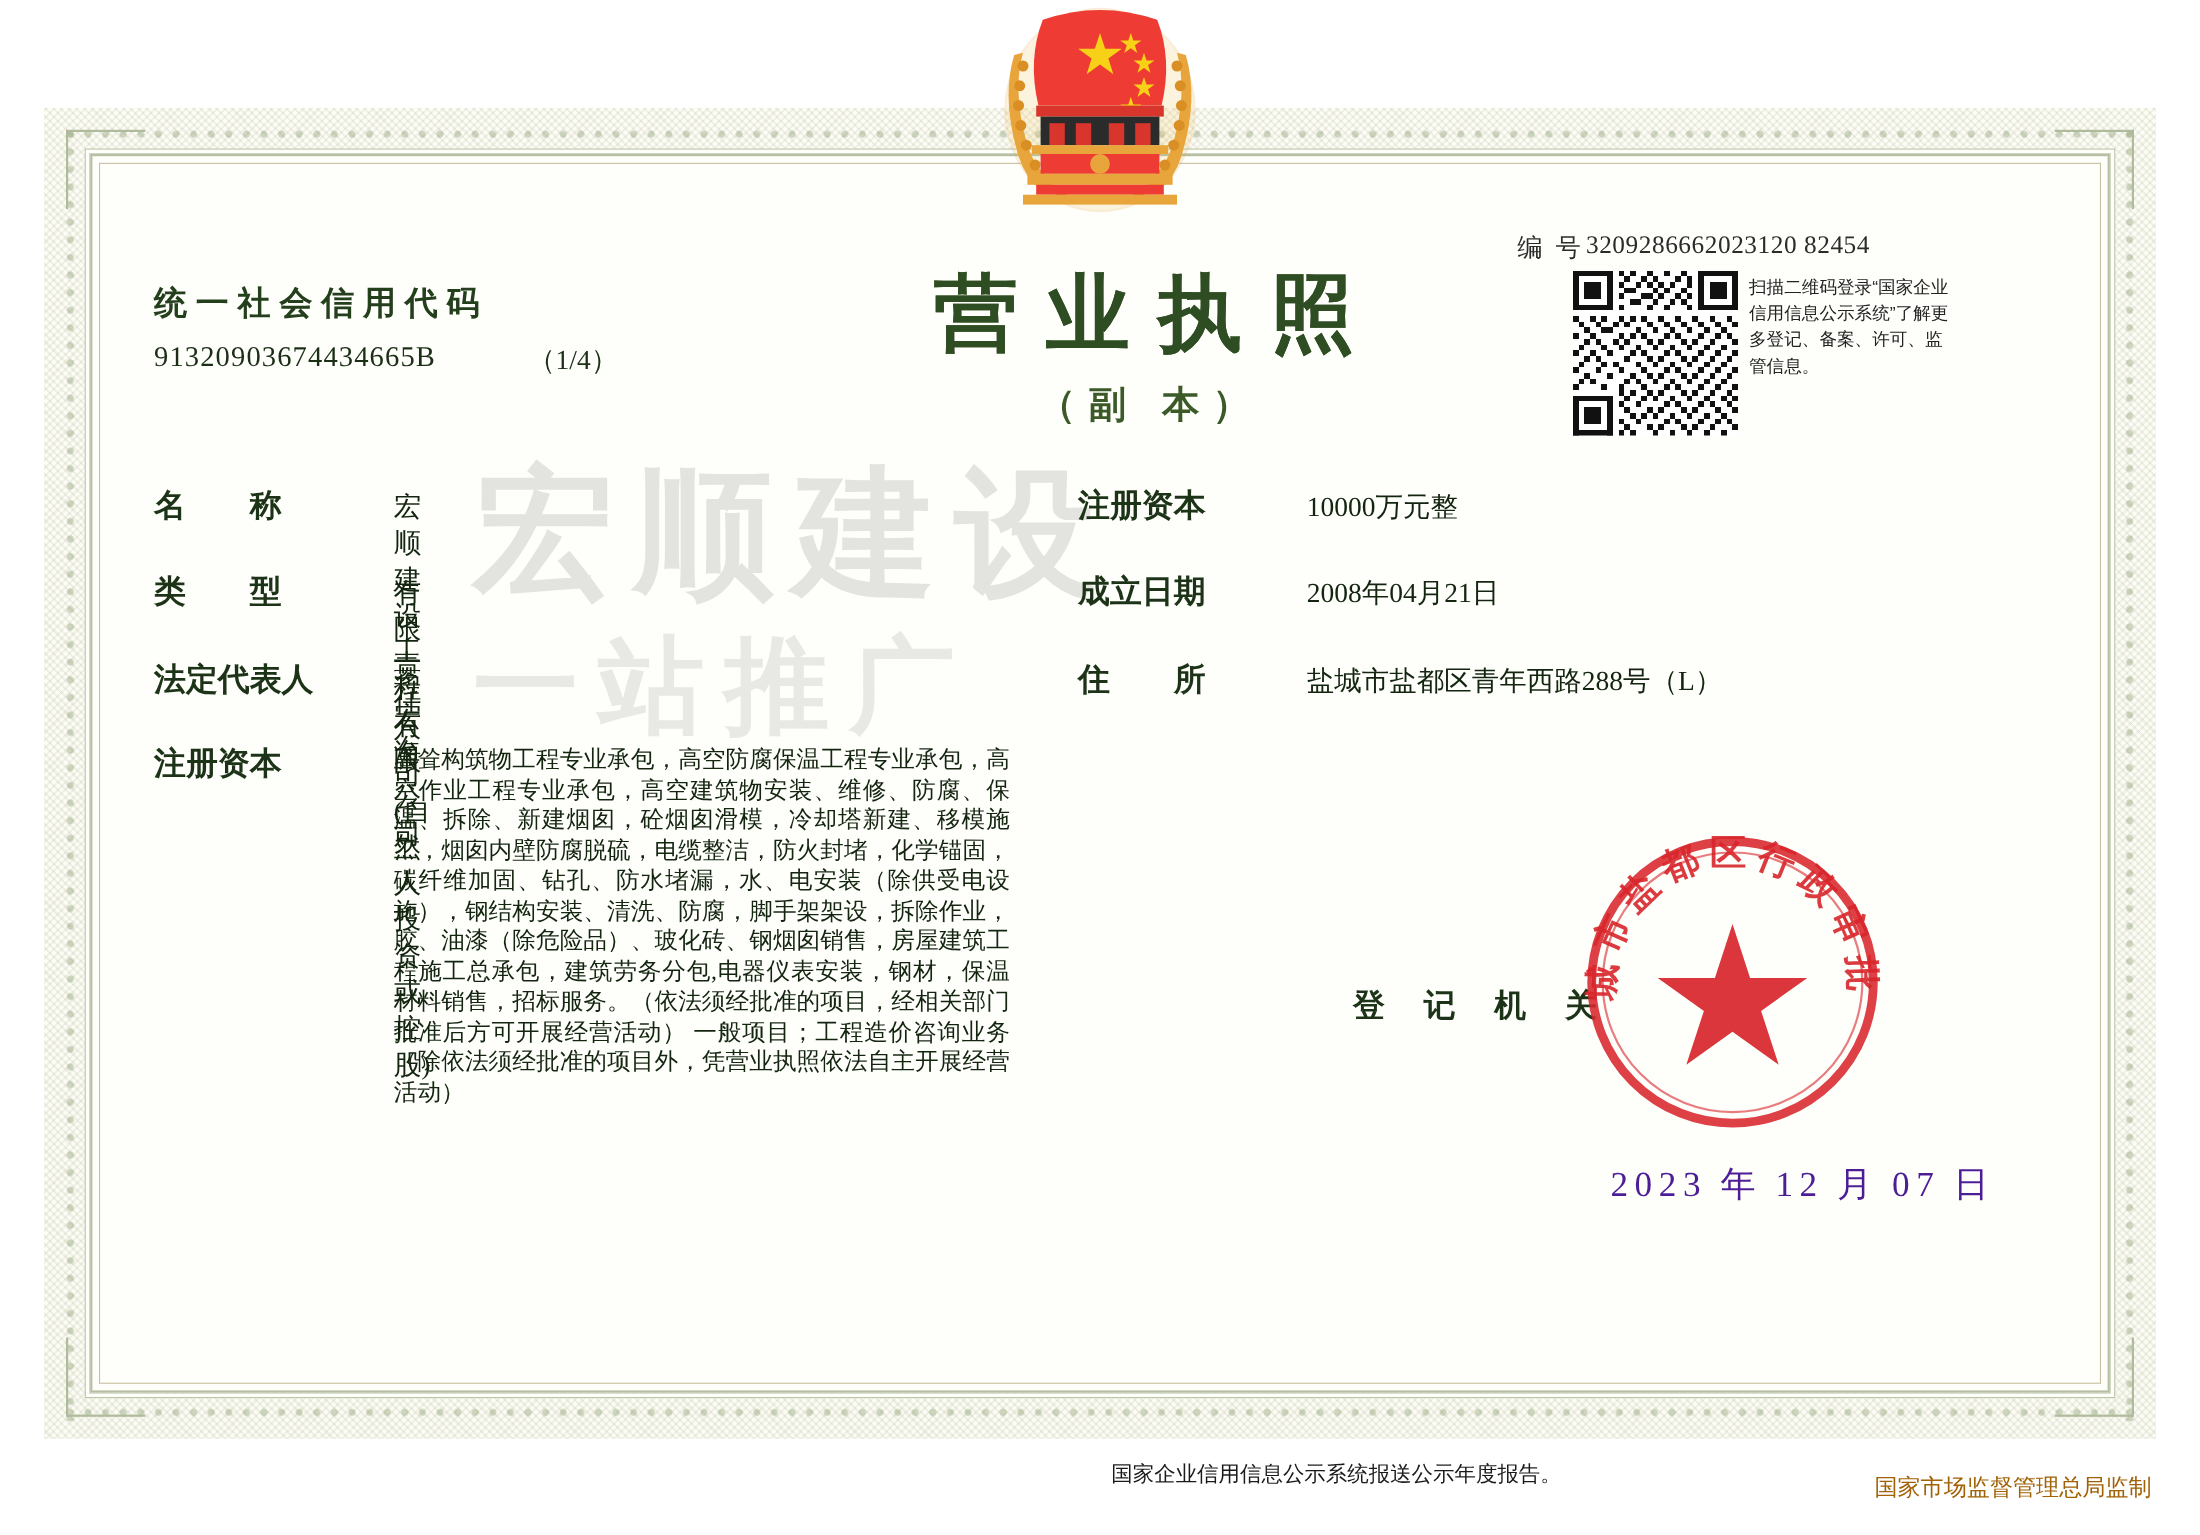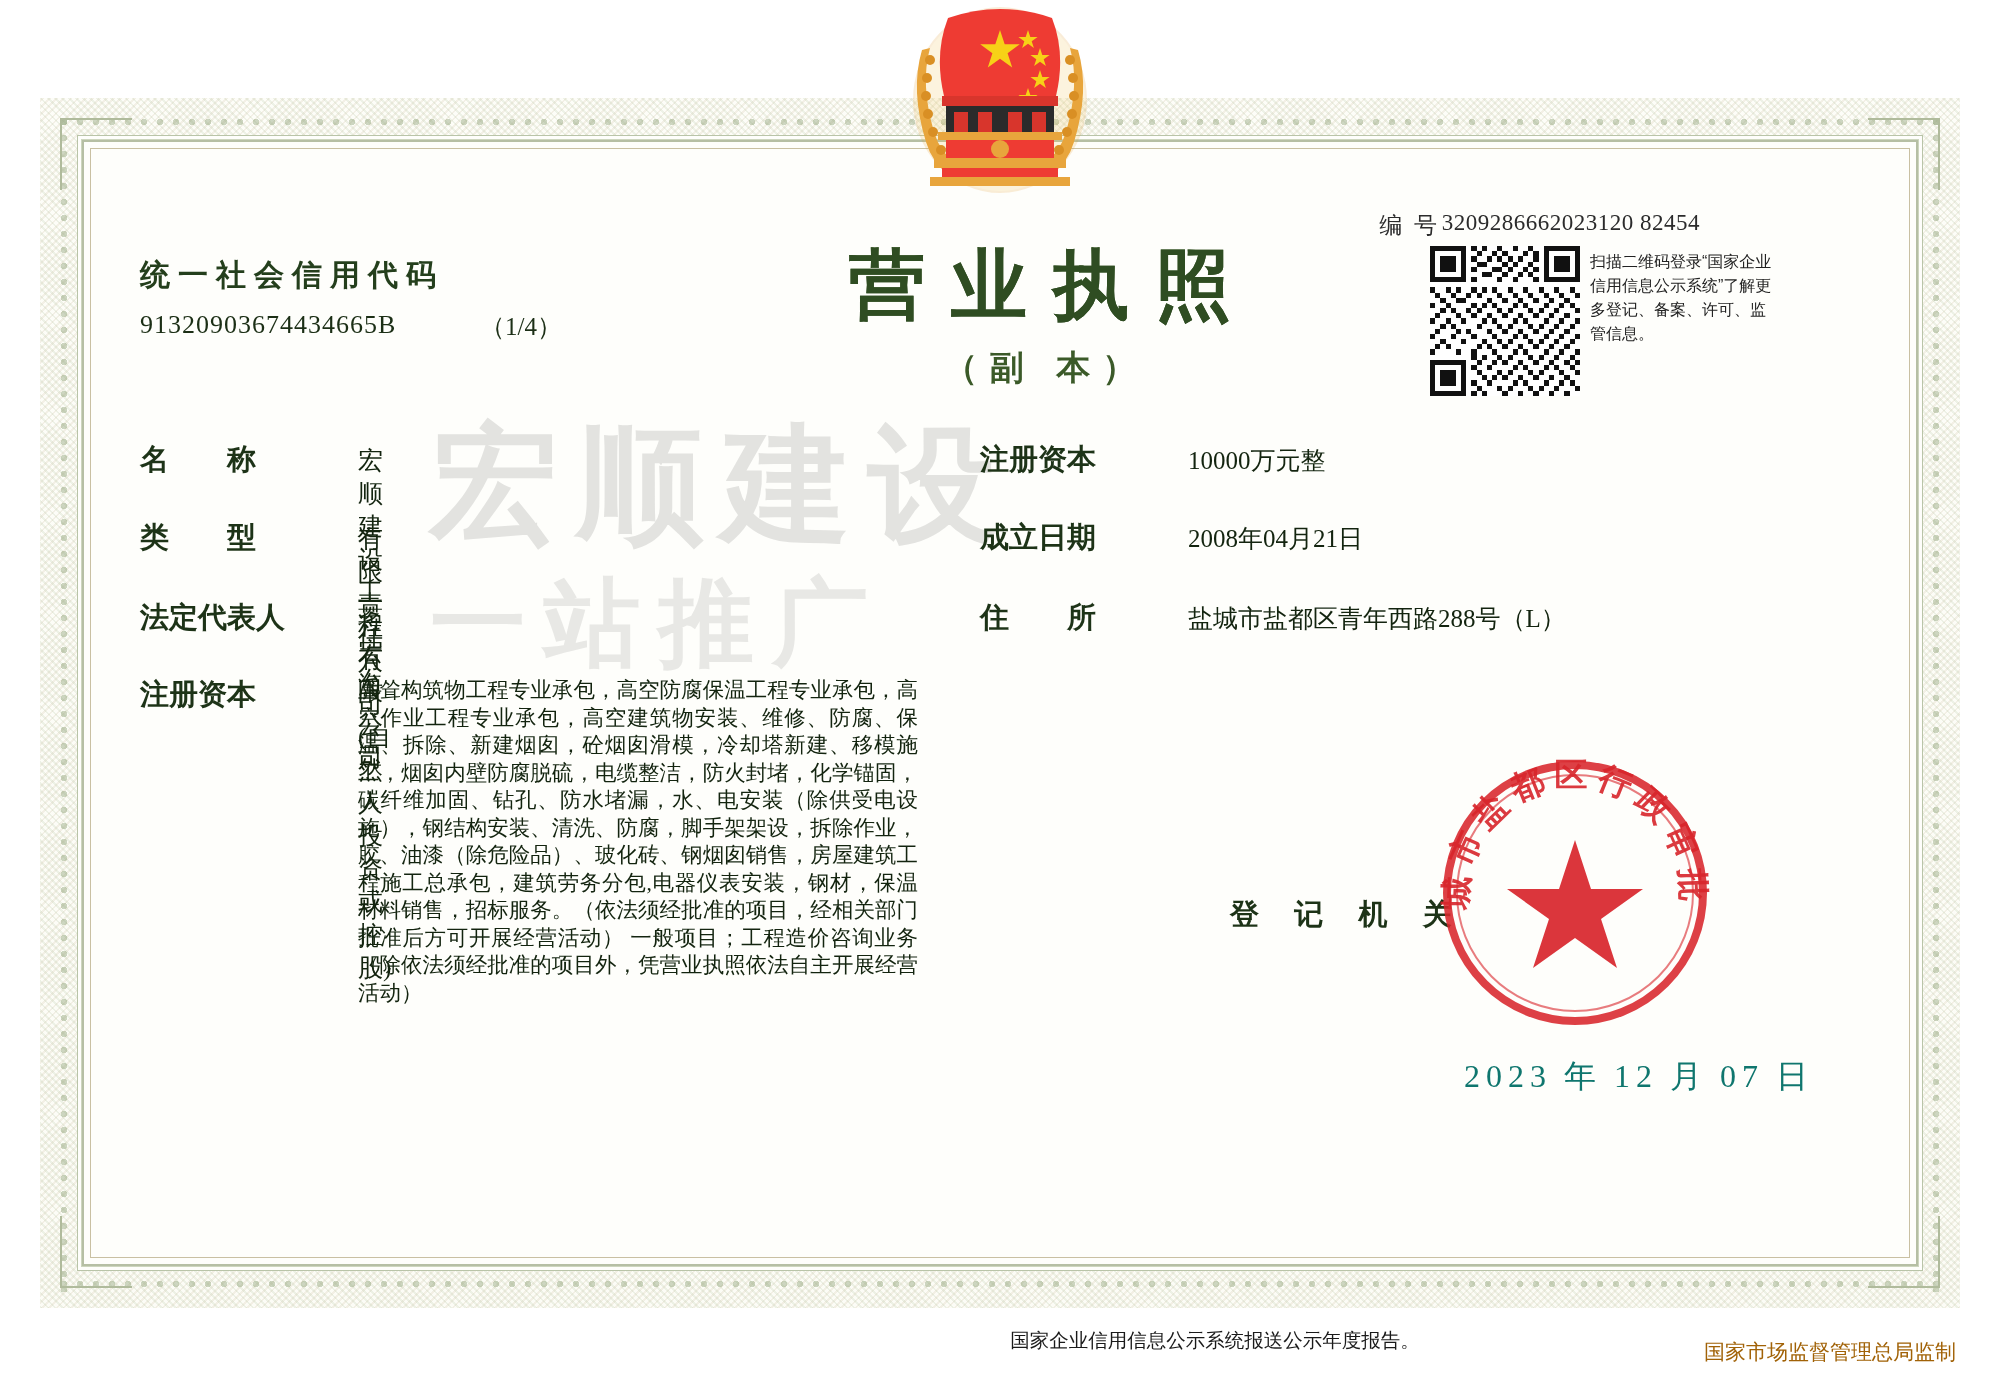--- a/index.html
+++ b/index.html
@@ -298,21 +298,21 @@
     height: 290px;
     z-index: 5;
   }
 
   
   .date-line {
     position: absolute;
     right: 80px;
     top: 905px;
     font-size: 32px;
-    color: #0f766e;
+    color: #4c1d95;
     letter-spacing: 6px;
     z-index: 4;
     font-family: "Liberation Serif", serif;
   }
   .date-line span { margin: 0 6px; }
 
   
   .footer-left {
     position: absolute;
     left: 44px;

